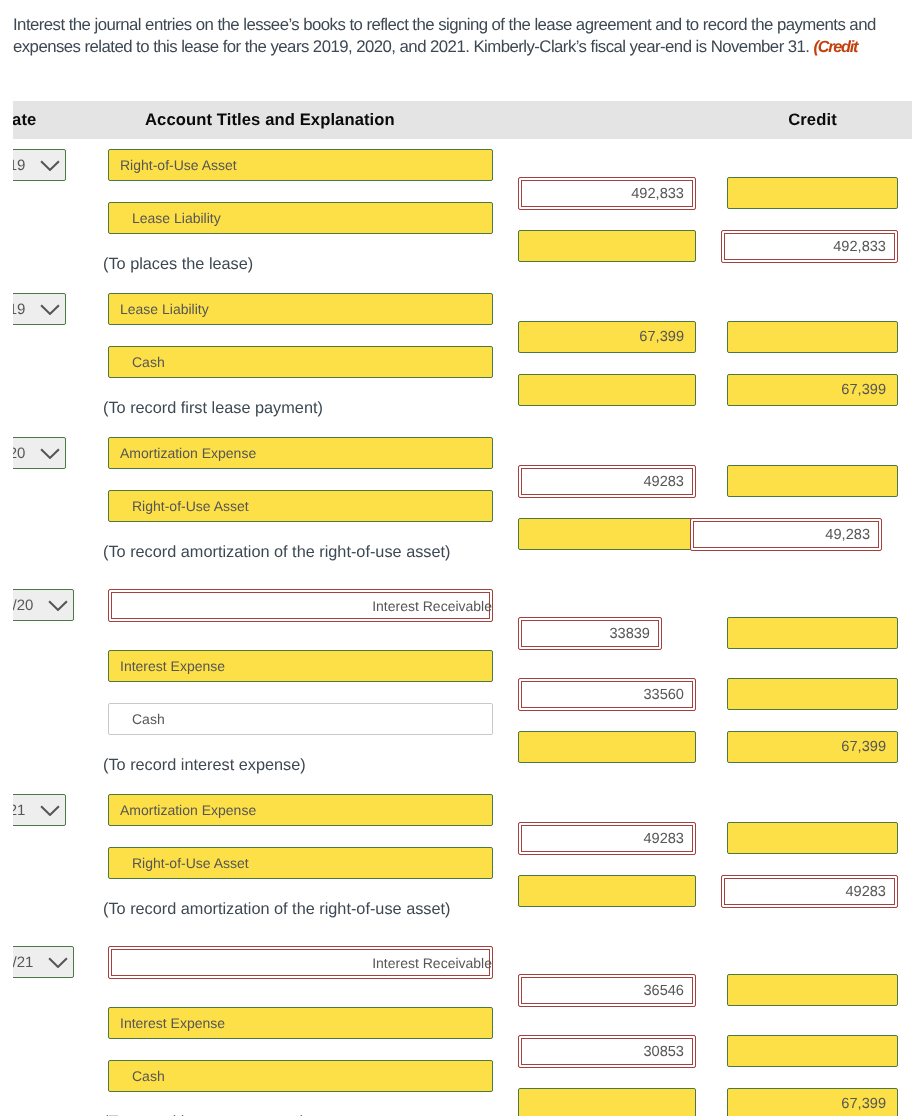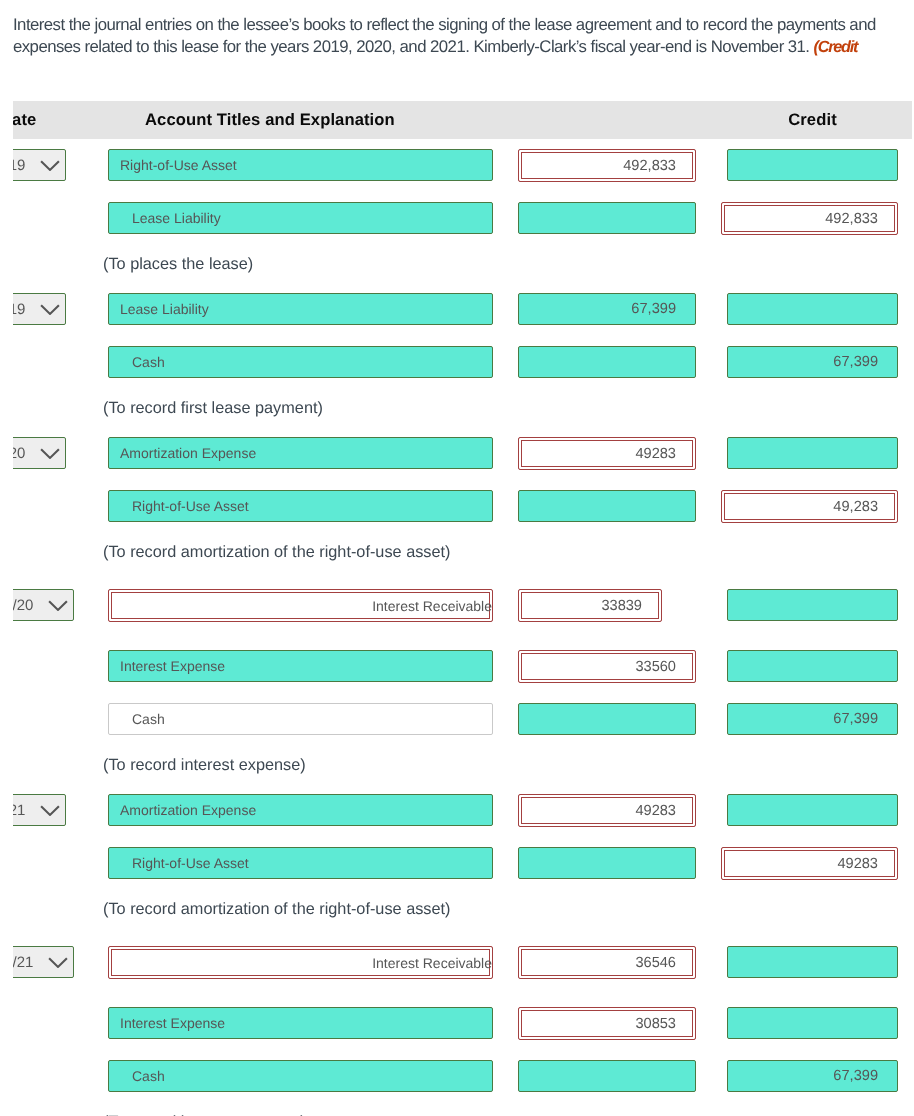--- a/index.html
+++ b/index.html
@@ -32,34 +32,34 @@
   .th-date{left:-13px;}
   .th-acct{left:96px;margin-left:36px;}
   .th-debit{left:505px;width:178px;text-align:center;}
   .th-credit{left:714px;width:171px;text-align:center;}
 
   .rows{position:relative;}
 
   .fld{
     position:absolute;
     box-sizing:border-box;height:32px;border-radius:2px;
-    border:1px solid #4a7a42;background:#5eead4;
+    border:1px solid #4a7a42;background:#fde047;
     font-size:14px;color:#565656;
     display:flex;align-items:center;
   }
   .fld.err{
     height:33px;
     border:1px solid #a34040;background:#ffffff;
     box-shadow:inset 0 0 0 2px #ffffff, inset 0 0 0 3px #a34040;
     justify-content:flex-end;
   }
   .fld.plain{border:1px solid #c9c9c9;background:#ffffff;}
   .fld.left{padding-left:11px;}
   .fld.left.ind{padding-left:23px;}
-  .fld.right{justify-content:flex-end;padding-right:19px;font-size:14.6px;}
+  .fld.right{justify-content:flex-end;padding-right:11px;font-size:14.6px;margin-top:28px;}
 
   .sel{
     position:absolute;
     box-sizing:border-box;height:32px;border-radius:2px;
     border:1px solid #4a7a42;background:#eeeeee;
     font-size:15px;color:#565656;
     display:flex;align-items:center;justify-content:space-between;
     padding-left:11px;padding-right:5px;
     overflow:hidden;white-space:nowrap;
   }
@@ -149,21 +149,21 @@
         </div>
         <div class="fld right" style="left:714px;top:298px;width:171px">
           <span></span>
         </div>
         <div class="fld left ind" style="left:95px;top:351px;width:385px">
           <span>Right-of-Use Asset</span>
         </div>
         <div class="fld right" style="left:505px;top:351px;width:178px">
           <span></span>
         </div>
-        <div class="fld right err" style="left:708px;top:351px;width:177px">
+        <div class="fld right err" style="left:677px;top:351px;width:192px">
           <span>49,283</span>
         </div>
         <div class="note" style="left:90px;top:403px">(To record amortization of the right-of-use asset)</div>
         <div class="sel" style="left:-50px;top:450px;width:111px">
           <span>12/31/20</span>
           <svg class="chev" viewBox="0 0 20 11">
             <path d="M1.1 1.2 L10 9.9 L18.9 1.2" fill="none" stroke="#555555" stroke-width="2.1" stroke-linecap="butt" stroke-linejoin="miter"></path>
           </svg>
         </div>
         <div class="fld left err" style="left:95px;top:450px;width:385px">

